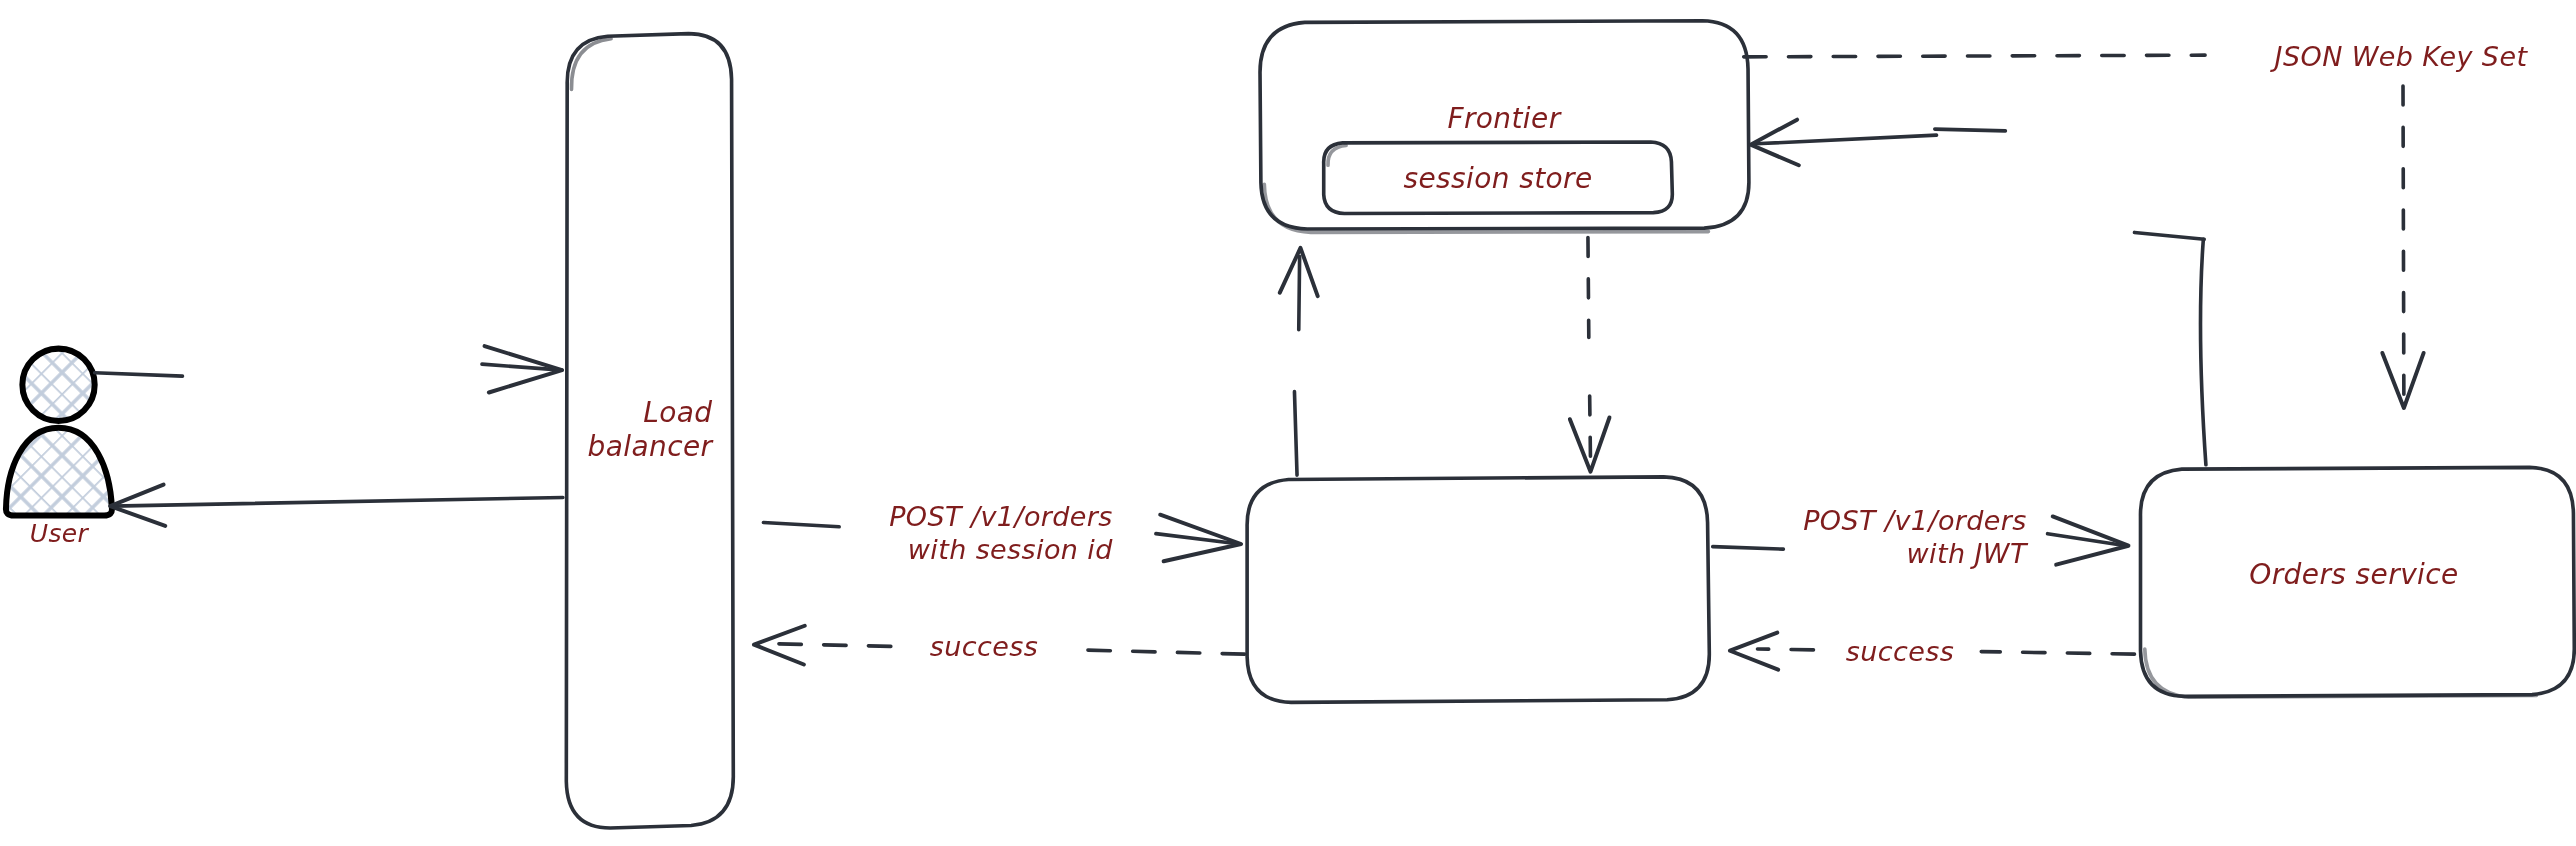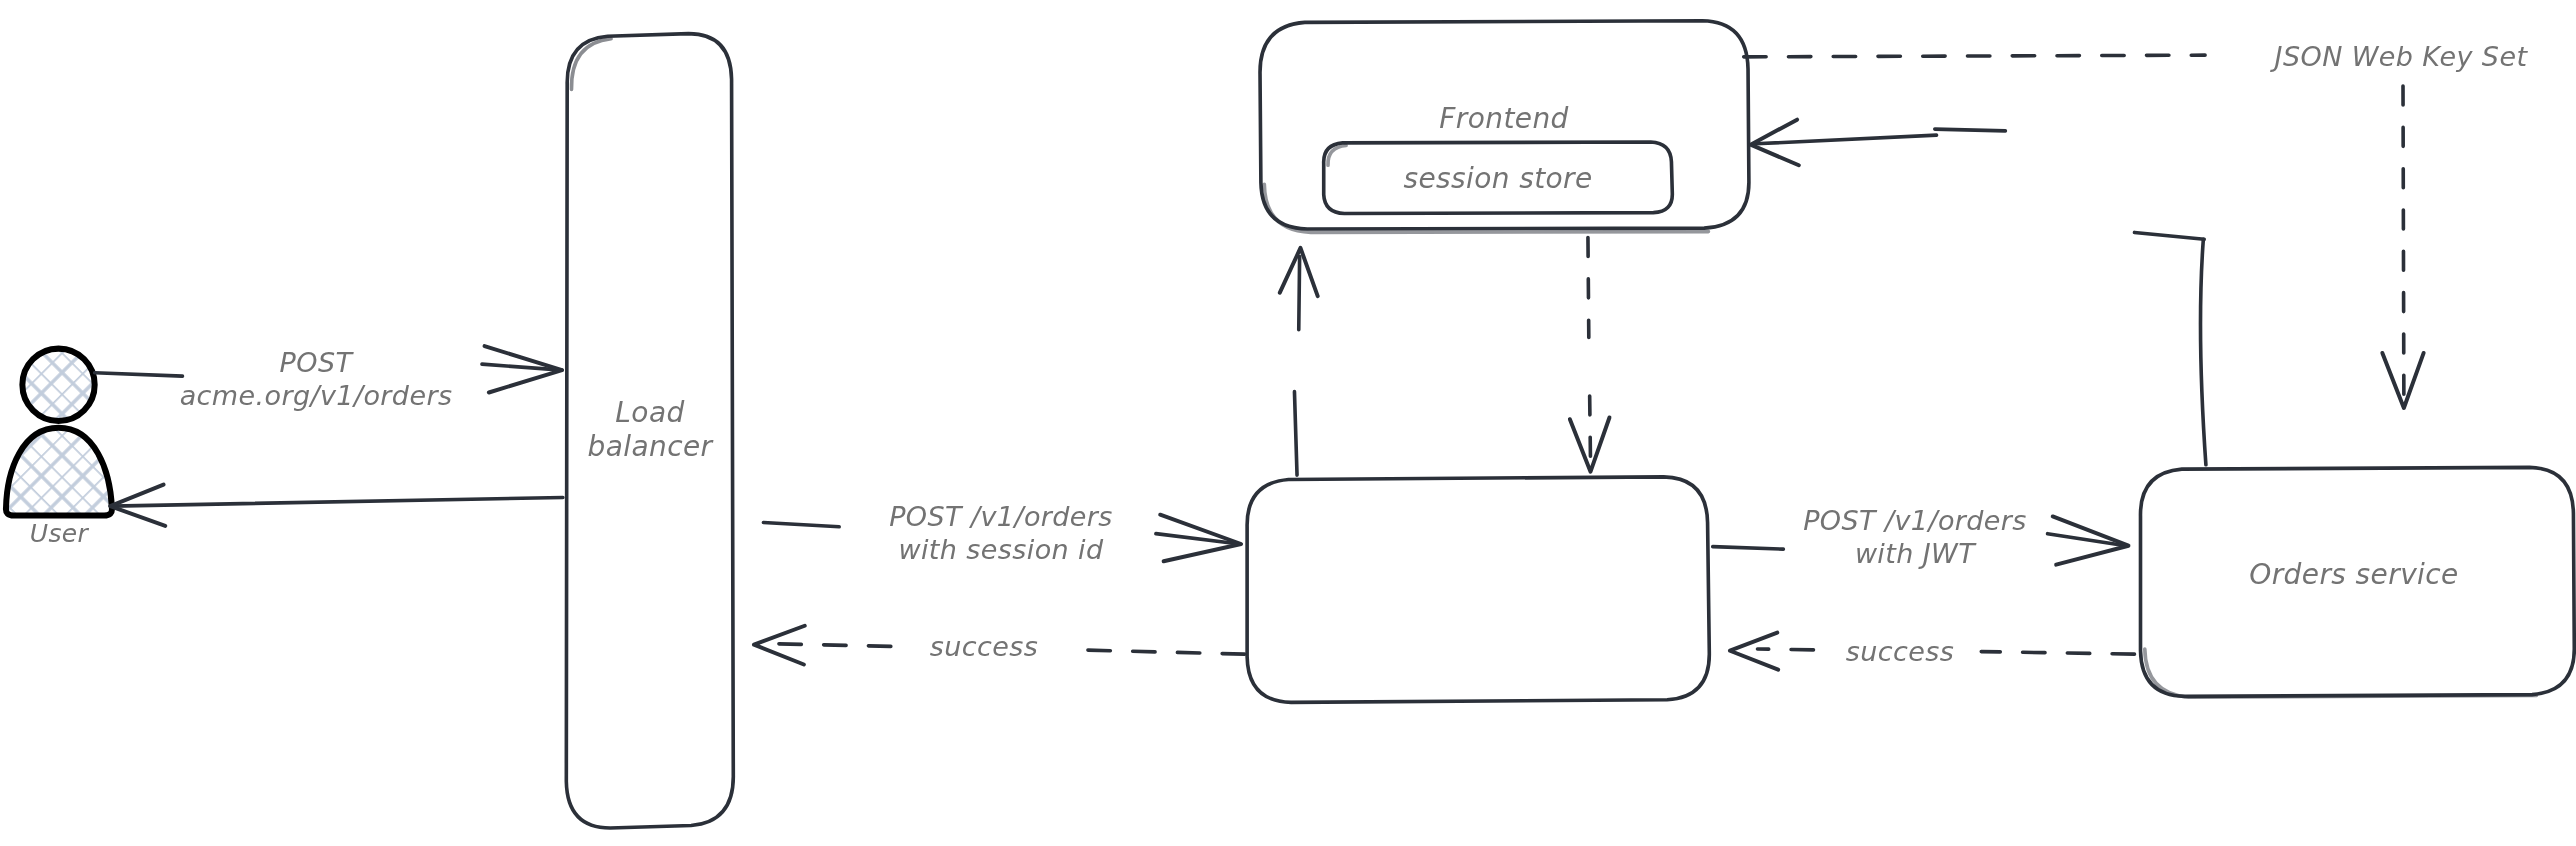--- a/index.html
+++ b/index.html
@@ -16,28 +16,28 @@
     overflow:hidden;
   }
   #canvas{
     position:absolute;
     left:0; top:0;
     width:2576px;
     height:847px;
   }
   .lbl{
     position:absolute;
-    color:#737373;
+    color:#7f1d1d;
     font-family:"DejaVu Sans", sans-serif;
     font-style:italic;
     font-weight:400;
     letter-spacing:0.4px;
     line-height:1.22;
     white-space:pre;
-    text-align:center;
+    text-align:right;
     transform:translate(-50%,-50%);
     pointer-events:none;
   }
   .node-label{ font-size:28px; }
   .edge-label{ font-size:27px; }
   .store-label{ font-size:28px; }
   .user-label{ font-size:25px; }
   .hit{
     position:absolute;
     background:transparent;
@@ -150,29 +150,27 @@
       </g>
 
     </g>
   </svg>
 
   <div class="lbl user-label" style="left:59px; top:534px;">User</div>
 
   <div class="lbl node-label" style="left:650px; top:430px;">Load
 balancer</div>
 
-  <div class="lbl node-label" style="left:1504px; top:119px;">Frontend</div>
+  <div class="lbl node-label" style="left:1504px; top:119px;">Frontier</div>
 
   <div class="lbl store-label" style="left:1498px; top:179px;">session store</div>
 
 
   <div class="lbl node-label" style="left:2354px; top:575px;">Orders service</div>
 
-  <div class="lbl edge-label" style="left:316px; top:380px;">POST
-acme.org/v1/orders</div>
 
   <div class="lbl edge-label" style="left:1001px; top:534px;">POST /v1/orders
 with session id</div>
 
   <div class="lbl edge-label" style="left:984px; top:647px;">success</div>
 
 
 
   <div class="lbl edge-label" style="left:1915px; top:538px;">POST /v1/orders
 with JWT</div>

